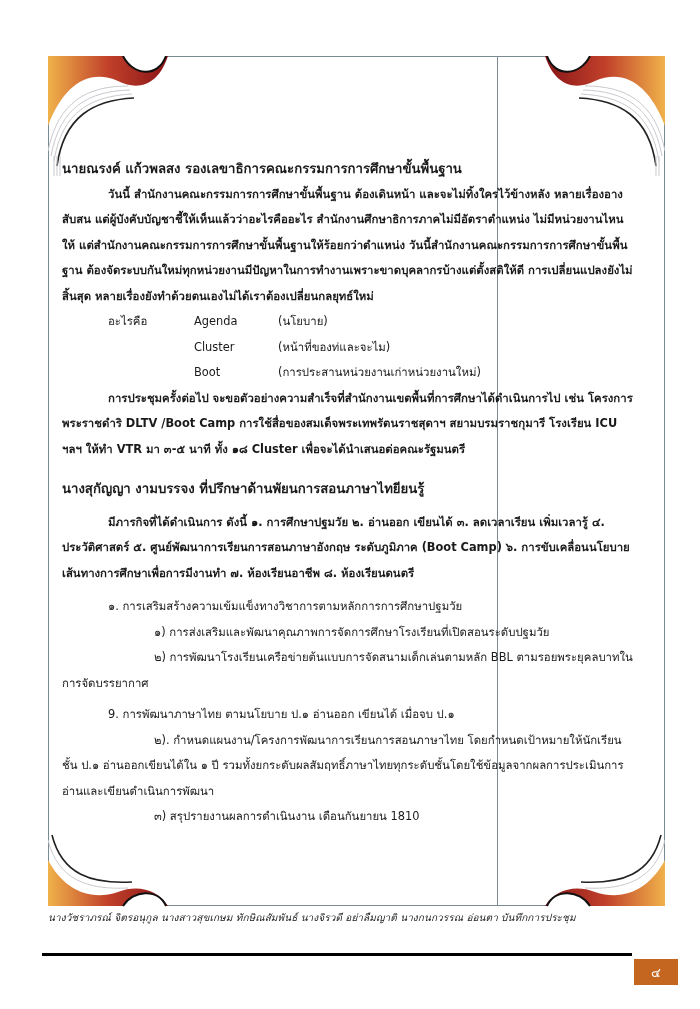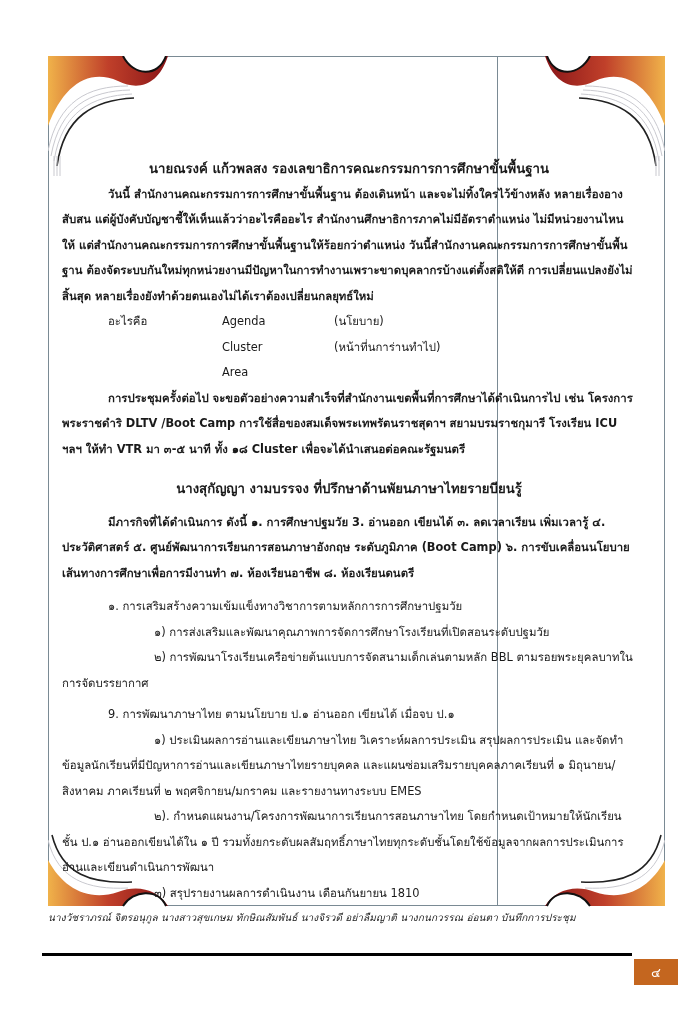--- a/index.html
+++ b/index.html
@@ -5,26 +5,26 @@
   html, body { margin:0; padding:0; background:#ffffff; }
   body { width:700px; height:1009px; position:relative; overflow:hidden;
          font-family:"DejaVu Sans", sans-serif; color:#1a1a1a; }
   .frame { position:absolute; left:48px; top:56px; width:450px; height:850px;
            border:1px solid #7a8a94; box-sizing:border-box; }
   .corner { position:absolute; width:120px; height:120px; }
   .corner svg { width:120px; height:120px; display:block; }
   .content { position:absolute; left:62px; top:156px; width:574px;
              font-size:11.4px; line-height:25.5px; }
   .content p { margin:0; }
-  .h-bold { font-weight:bold; font-size:13.2px;text-align:center; }
+  .h-bold { font-weight:bold; font-size:13.2px; }
   .ind1 { text-indent:46px;font-weight:bold; }
   .ind-sub { padding-left:46px; }
   .ind-sub2 { text-indent:92px; }
   .gap { height:14px; }
-  .term-row { display:flex; padding-left:46px;gap:28px; }
+  .term-row { display:flex; padding-left:46px; }
   .term-row .c1 { width:86px; }
   .term-row .c2 { width:84px; }
   .footer-rule { position:absolute; left:42px; top:953px; width:590px; height:3px; background:#000; }
   .footer-text { position:absolute; left:48px; top:910px; font-size:10px; letter-spacing:0.1px;font-style:italic; }
   .page-badge { position:absolute; left:634px; top:959px; width:44px; height:26px;
                 background:#c4661f; color:#fff; font-size:13px; display:flex;
                 align-items:center; justify-content:center; }
 </style>
 </head>
 <body>
@@ -111,46 +111,46 @@
   <p class="ind1">วันนี้ สำนักงานคณะกรรมการการศึกษาขั้นพื้นฐาน ต้องเดินหน้า และจะไม่ทิ้งใครไว้ข้างหลัง หลายเรื่องอางสับสน แต่ผู้บังคับบัญชาชี้ให้เห็นแล้วว่าอะไรคืออะไร สำนักงานศึกษาธิการภาคไม่มีอัตราตำแหน่ง ไม่มีหน่วยงานไหนให้ แต่สำนักงานคณะกรรมการการศึกษาขั้นพื้นฐานให้ร้อยกว่าตำแหน่ง วันนี้สำนักงานคณะกรรมการการศึกษาขั้นพื้นฐาน ต้องจัดระบบกันใหม่ทุกหน่วยงานมีปัญหาในการทำงานเพราะขาดบุคลากรบ้างแต่ตั้งสติให้ดี การเปลี่ยนแปลงยังไม่สิ้นสุด หลายเรื่องยังทำด้วยตนเองไม่ได้เราต้องเปลี่ยนกลยุทธ์ใหม่</p>
 
   <div class="term-row">
     <span class="c1">อะไรคือ</span>
     <span class="c2">Agenda</span>
     <span>(นโยบาย)</span>
   </div>
   <div class="term-row">
     <span class="c1"></span>
     <span class="c2">Cluster</span>
-    <span>(หน้าที่นการ่านทำไป)</span>
+    <span>(หน้าที่ของท่และจะไม)</span>
   </div>
   <div class="term-row">
     <span class="c1"></span>
-    <span class="c2">Area</span>
+    <span class="c2">Boot</span>
+    <span>(การประสานหน่วยงานเก่าหน่วยงานใหม่)</span>
   </div>
 
   <p class="ind1">การประชุมครั้งต่อไป จะขอตัวอย่างความสำเร็จที่สำนักงานเขตพื้นที่การศึกษาได้ดำเนินการไป เช่น โครงการพระราชดำริ DLTV /Boot Camp การใช้สื่อของสมเด็จพระเทพรัตนราชสุดาฯ สยามบรมราชกุมารี  โรงเรียน ICU ฯลฯ  ให้ทำ VTR มา ๓-๕ นาที ทั้ง ๑๘  Cluster  เพื่อจะได้นำเสนอต่อคณะรัฐมนตรี</p>
 
   <div class="gap"></div>
 
-  <p class="h-bold">นางสุกัญญา  งามบรรจง ที่ปรึกษาด้านพัยนภาษาไทยรายบียนรู้</p>
+  <p class="h-bold">นางสุกัญญา  งามบรรจง ที่ปรึกษาด้านพัยนการสอนภาษาไทยียนรู้</p>
 
   <div class="gap" style="height:8px;"></div>
 
-  <p class="ind1">มีภารกิจที่ได้ดำเนินการ ดังนี้  ๑. การศึกษาปฐมวัย 3. อ่านออก เขียนได้ ๓. ลดเวลาเรียน เพิ่มเวลารู้ ๔. ประวัติศาสตร์ ๕. ศูนย์พัฒนาการเรียนการสอนภาษาอังกฤษ ระดับภูมิภาค (Boot Camp) ๖. การขับเคลื่อนนโยบายเส้นทางการศึกษาเพื่อการมีงานทำ ๗. ห้องเรียนอาชีพ ๘. ห้องเรียนดนตรี</p>
+  <p class="ind1">มีภารกิจที่ได้ดำเนินการ ดังนี้  ๑. การศึกษาปฐมวัย ๒. อ่านออก เขียนได้ ๓. ลดเวลาเรียน เพิ่มเวลารู้ ๔. ประวัติศาสตร์ ๕. ศูนย์พัฒนาการเรียนการสอนภาษาอังกฤษ ระดับภูมิภาค (Boot Camp) ๖. การขับเคลื่อนนโยบายเส้นทางการศึกษาเพื่อการมีงานทำ ๗. ห้องเรียนอาชีพ ๘. ห้องเรียนดนตรี</p>
 
   <div class="gap" style="height:8px;"></div>
 
   <p class="ind-sub">๑. การเสริมสร้างความเข้มแข็งทางวิชาการตามหลักการการศึกษาปฐมวัย</p>
   <p class="ind-sub2">๑) การส่งเสริมและพัฒนาคุณภาพการจัดการศึกษาโรงเรียนที่เปิดสอนระดับปฐมวัย</p>
   <p class="ind-sub2">๒) การพัฒนาโรงเรียนเครือข่ายต้นแบบการจัดสนามเด็กเล่นตามหลัก BBL ตามรอยพระยุคลบาทในการจัดบรรยากาศ</p>
 
   <div class="gap" style="height:6px;"></div>
 
   <p class="ind-sub">9. การพัฒนาภาษาไทย ตามนโยบาย ป.๑ อ่านออก เขียนได้ เมื่อจบ ป.๑</p>
-  <p class="ind-sub2">๑) ประเมินผลการอ่านและเขียนภาษาไทย วิเคราะห์ผลการประเมิน สรุปผลการประเมิน และจัดทำข้อมูลนักเรียนที่มีปัญหาการอ่านและเขียนภาษาไทยรายบุคคล และแผนซ่อมเสริมรายบุคคลภาคเรียนที่  ๑ มิถุนายน/สิงหาคม ภาคเรียนที่ ๒ พฤศจิกายน/มกราคม และรายงานทางระบบ EMES</p>
   <p class="ind-sub2">๒). กำหนดแผนงาน/โครงการพัฒนาการเรียนการสอนภาษาไทย โดยกำหนดเป้าหมายให้นักเรียนชั้น ป.๑ อ่านออกเขียนได้ใน ๑ ปี รวมทั้งยกระดับผลสัมฤทธิ์ภาษาไทยทุกระดับชั้นโดยใช้ข้อมูลจากผลการประเมินการอ่านและเขียนดำเนินการพัฒนา</p>
   <p class="ind-sub2">๓) สรุปรายงานผลการดำเนินงาน เดือนกันยายน 1810</p>
 </div>
 
 <div class="footer-rule"></div>
 <div class="footer-text">นางวัชราภรณ์ จิตรอนุกูล  นางสาวสุขเกษม  ทักษิณสัมพันธ์  นางจิรวดี อย่าลืมญาติ  นางกนกวรรณ อ่อนตา บันทึกการประชุม</div>
 <div class="page-badge">๔</div>
 
 </body></html>

